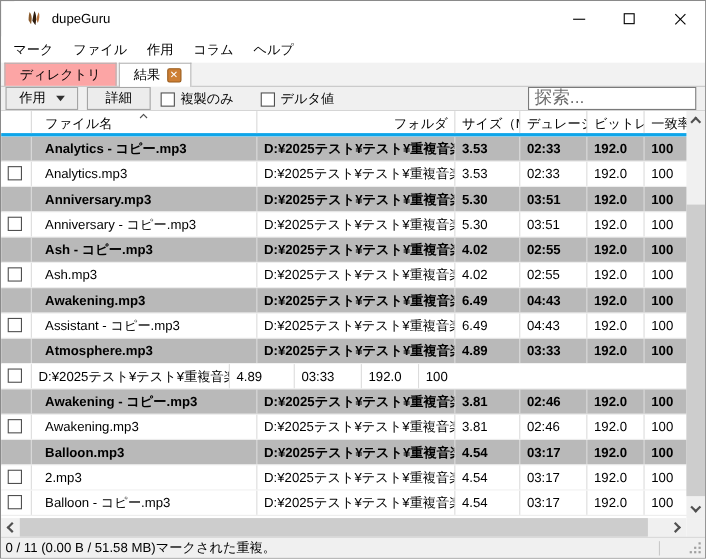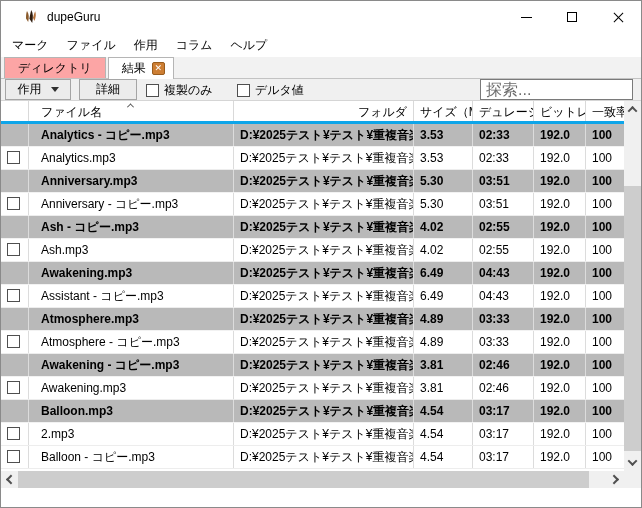--- a/index.html
+++ b/index.html
@@ -240,21 +240,20 @@
           <div class="cell c-folder">D:¥2025テスト¥テスト¥重複音楽</div>
           <div class="cell c-size">4.89</div>
           <div class="cell c-dur">03:33</div>
           <div class="cell c-bit">192.0</div>
           <div class="cell c-match">100</div>
         </div>
         <div class="row">
           <div class="cell c-check">
             <span class="rowcheck"></span>
           </div>
-          <div class="cell c-name">Atmosphere - コピー.mp3</div>
           <div class="cell c-folder">D:¥2025テスト¥テスト¥重複音楽</div>
           <div class="cell c-size">4.89</div>
           <div class="cell c-dur">03:33</div>
           <div class="cell c-bit">192.0</div>
           <div class="cell c-match">100</div>
         </div>
         <div class="row ref">
           <div class="cell c-check"></div>
           <div class="cell c-name">Awakening - コピー.mp3</div>
           <div class="cell c-folder">D:¥2025テスト¥テスト¥重複音楽</div>
@@ -321,14 +320,19 @@
     <div class="hs-btn hs-left">
         <span class="chev chev-left"></span>
       </div>
     <div class="hs-thumb"></div>
     <div class="hs-btn hs-right">
         <span class="chev chev-right"></span>
       </div>
   </div>
   <div class="corner"></div>
 
+  <div class="statusbar">
+    <span>0 / 11 (0.00 B / 51.58 MB)マークされた重複。</span>
+    <span class="sb-sep"></span>
+    <span class="grip"></span>
+  </div>
 
 </div>
 
 </body></html>

